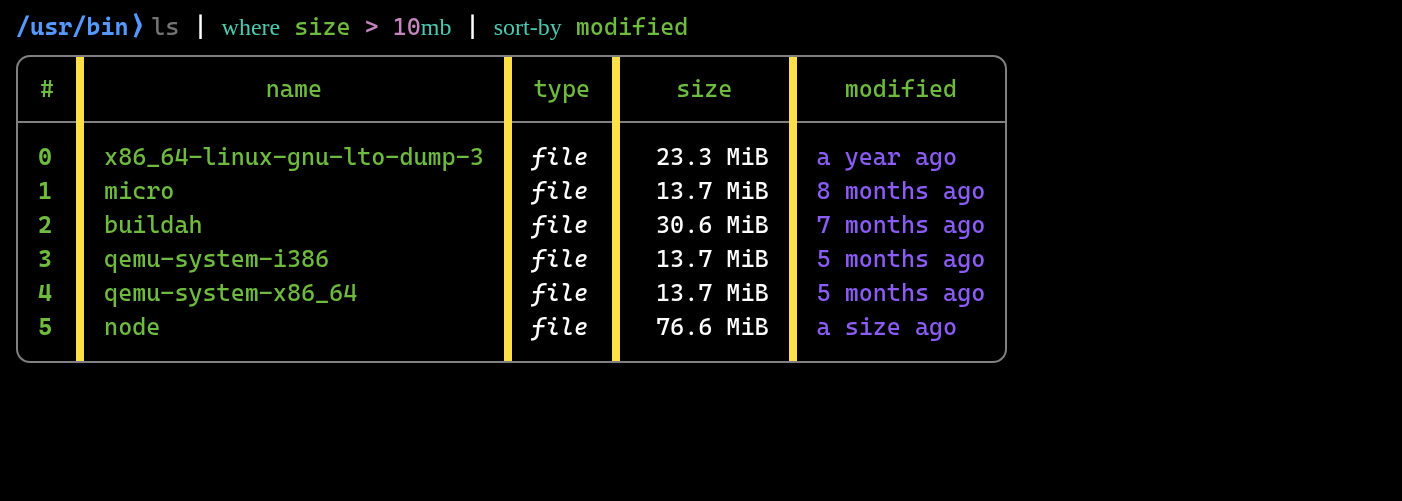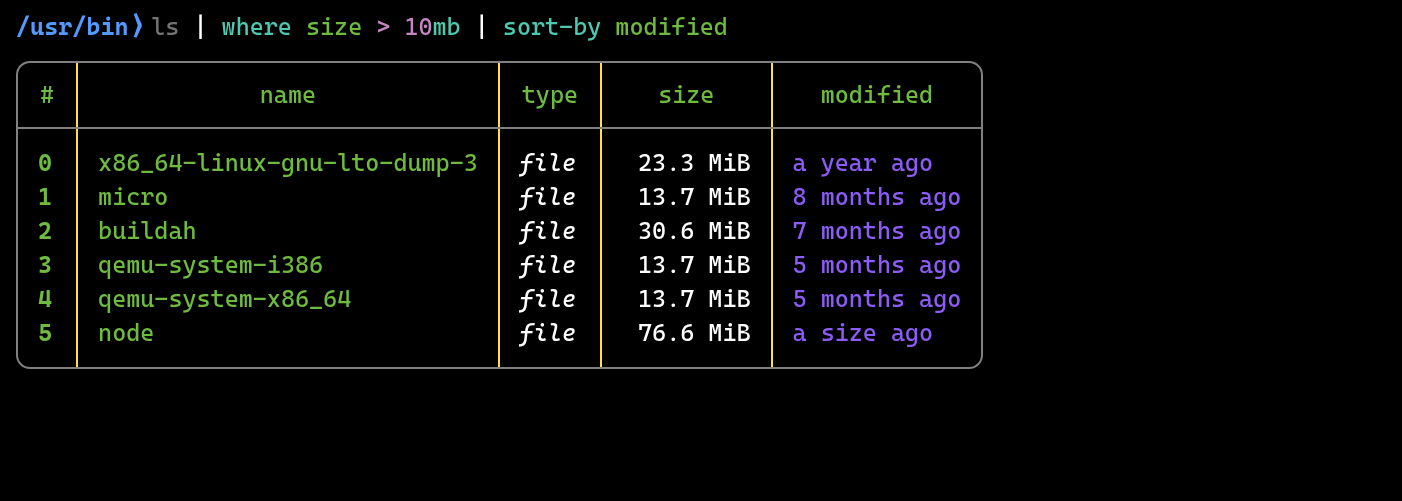--- a/index.html
+++ b/index.html
@@ -9,40 +9,41 @@
     }
     body {
       background-color: #000000;
       font-family: "Cascadia Code", "Fira Code", "Consolas", "Menlo", monospace;
       font-size: 24px;
       color: #ffffff;
       padding: 12px 16px;
       width: 1402px;
     }
     .prompt-line {
-      margin-bottom: 20px;
+      margin-bottom: 14px;
       display: flex;
       flex-wrap: wrap;
       align-items: flex-end;
       white-space: pre;
     }
     .prompt-path {
       color: #5599ff;
       font-weight: bold;
     }
     .prompt-sep {
       color: #5599ff;
       font-weight: bold;
       margin: 0 6px 0 2px;
     }
     .cmd-white {
       color: #737373;
     }
     .cmd-cyan {
       color: #4ec9b0;
+      font-family: Liberation Serif, serif;
     }
     .cmd-green {
       color: #6fbb3f;
     }
     .cmd-purple {
       color: #c586c0;
     }
     .cmd-pipe {
       color: #ffffff;
     }
@@ -51,21 +52,21 @@
       border: 2px solid #808080;
       border-radius: 14px;
       display: inline-block;
       overflow: hidden;
     }
     table {
       border-collapse: collapse;
     }
     th, td {
       padding: 0;
-      border-left: 2px solid #fde047;
+      border-left: 8px solid #fde047;
       vertical-align: middle;
     }
     th:first-child, td:first-child {
       border-left: none;
     }
     thead th {
       color: #6fbb3f;
       font-weight: normal;
       text-align: center;
       padding: 18px 22px;

